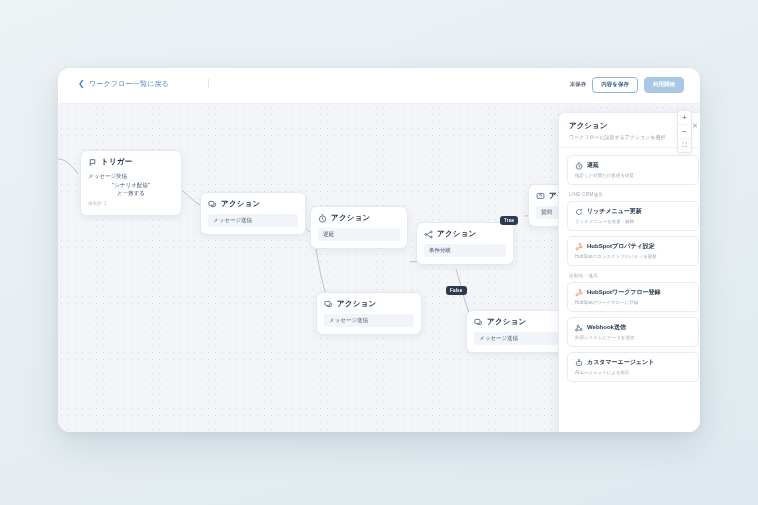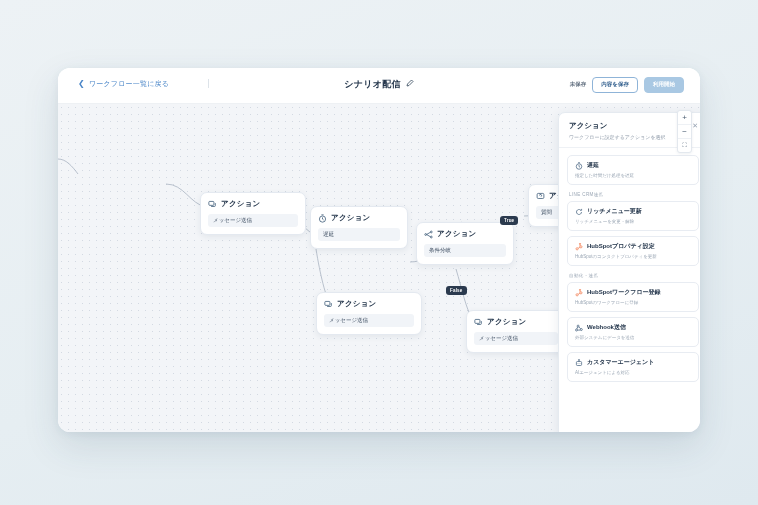--- a/index.html
+++ b/index.html
@@ -172,28 +172,20 @@
 <div class="page">
   <div class="window">
 
     <div class="topbar">
       <div class="back-link">
         <span class="chev">❮</span>
         <span>ワークフロー一覧に戻る</span>
       </div>
       <div class="back-divider"></div>
 
-      <div class="title-wrap">
-        <span class="title-text">シナリオ配信</span>
-        <span class="pencil">
-          <svg viewBox="0 0 16 16" width="8" height="8" fill="none" stroke="currentColor" stroke-width="1.6">
-            <path d="M2 14l1-4 8-8 3 3-8 8-4 1z"></path>
-          </svg>
-        </span>
-      </div>
 
       <div class="top-actions">
         <span class="save-state">未保存</span>
         <div class="btn btn-outline">内容を保存</div>
         <div class="btn btn-primary">利用開始</div>
       </div>
     </div>
 
     <div class="canvas">
 
@@ -209,20 +201,36 @@
           <path d="M466,112 C476,112 484,110 494,108"></path>
         </g>
       </svg>
 
       <div class="zoom-controls">
         <div class="zoom-btn">+</div>
         <div class="zoom-btn">−</div>
         <div class="zoom-btn">⛶</div>
       </div>
 
+      <div class="node" style="left:22px; top:46px; width:86px;">
+        <div class="node-head">
+          <span class="node-icon">
+            <svg viewBox="0 0 16 16" fill="none" stroke="currentColor" stroke-width="1.5">
+              <path d="M4 14V3h8v7H4"></path>
+            </svg>
+          </span>
+          <span class="node-title">トリガー</span>
+        </div>
+        <div class="node-body-lines">
+          <div>メッセージ受信</div>
+          <div class="l2">"シナリオ配信"</div>
+          <div class="l3">と一致する</div>
+          <div class="node-meta">優先度: 1</div>
+        </div>
+      </div>
 
       <div class="node" style="left:142px; top:88px; width:90px;">
         <div class="node-head">
           <span class="node-icon">
             <svg viewBox="0 0 16 16" fill="none" stroke="currentColor" stroke-width="1.4">
               <rect x="1.5" y="2.5" width="9" height="7" rx="1.5"></rect>
               <path d="M5.5 11.5h6a1.5 1.5 0 001.5-1.5V5.5"></path>
             </svg>
           </span>
           <span class="node-title">アクション</span>

